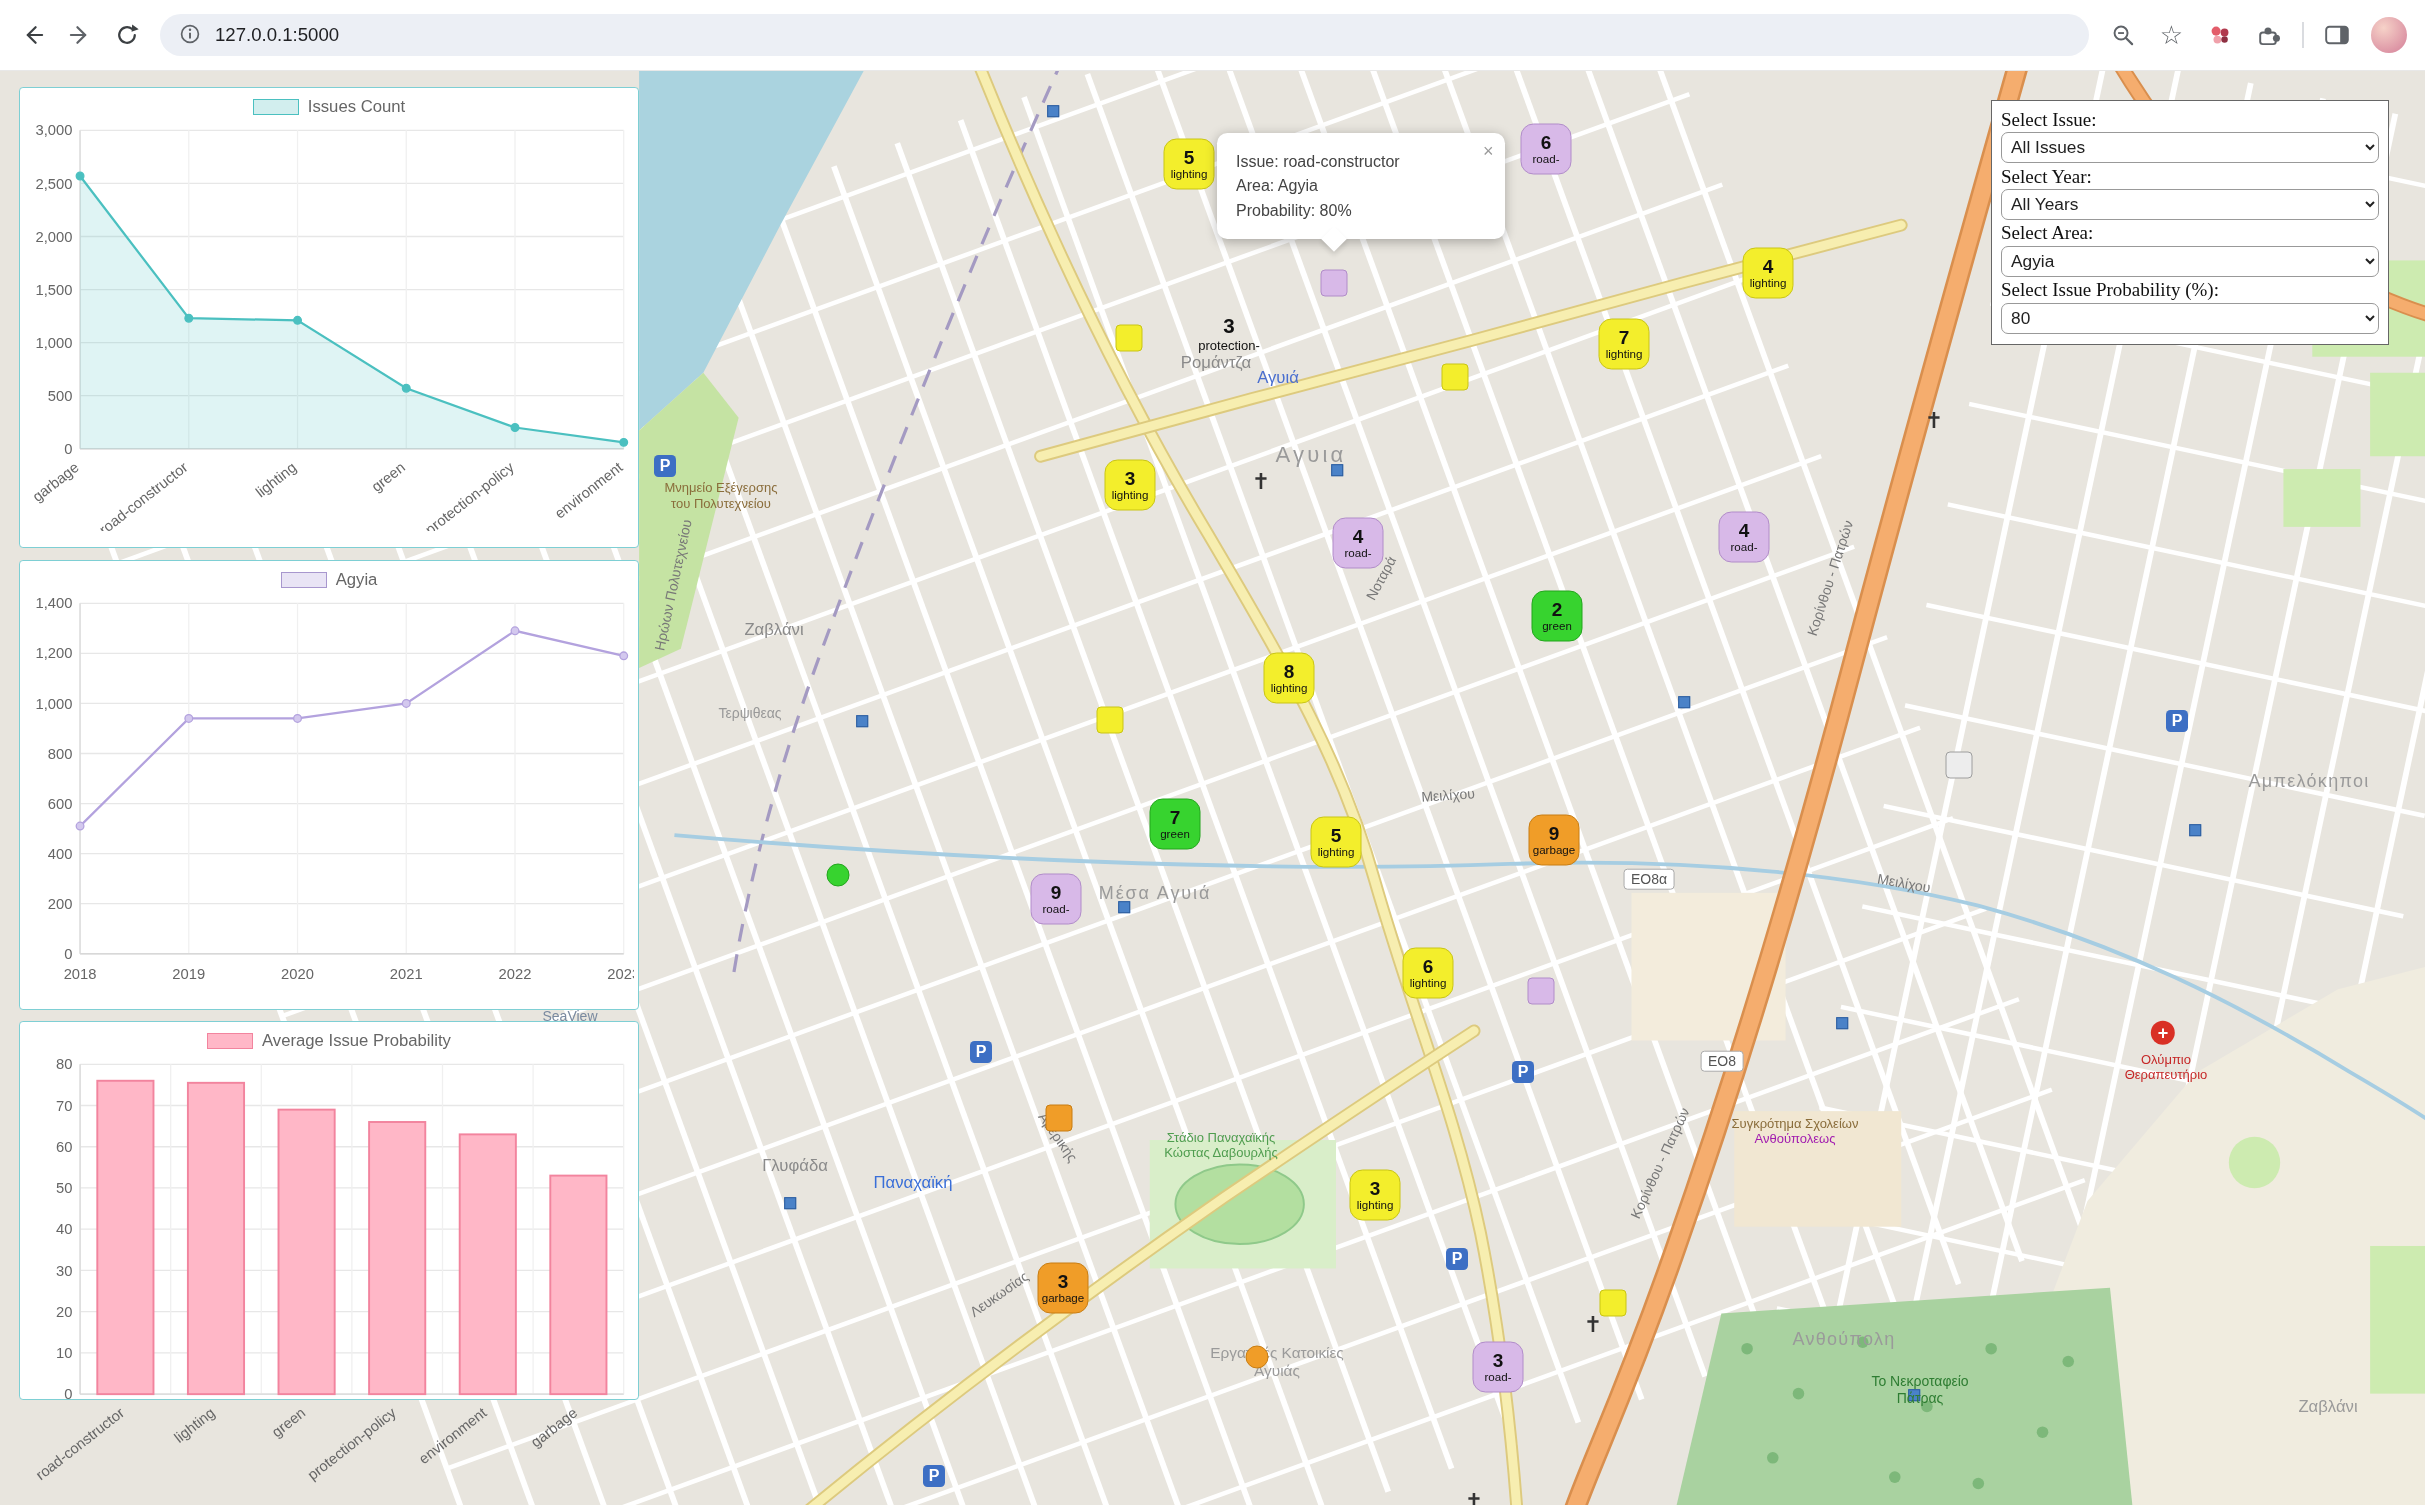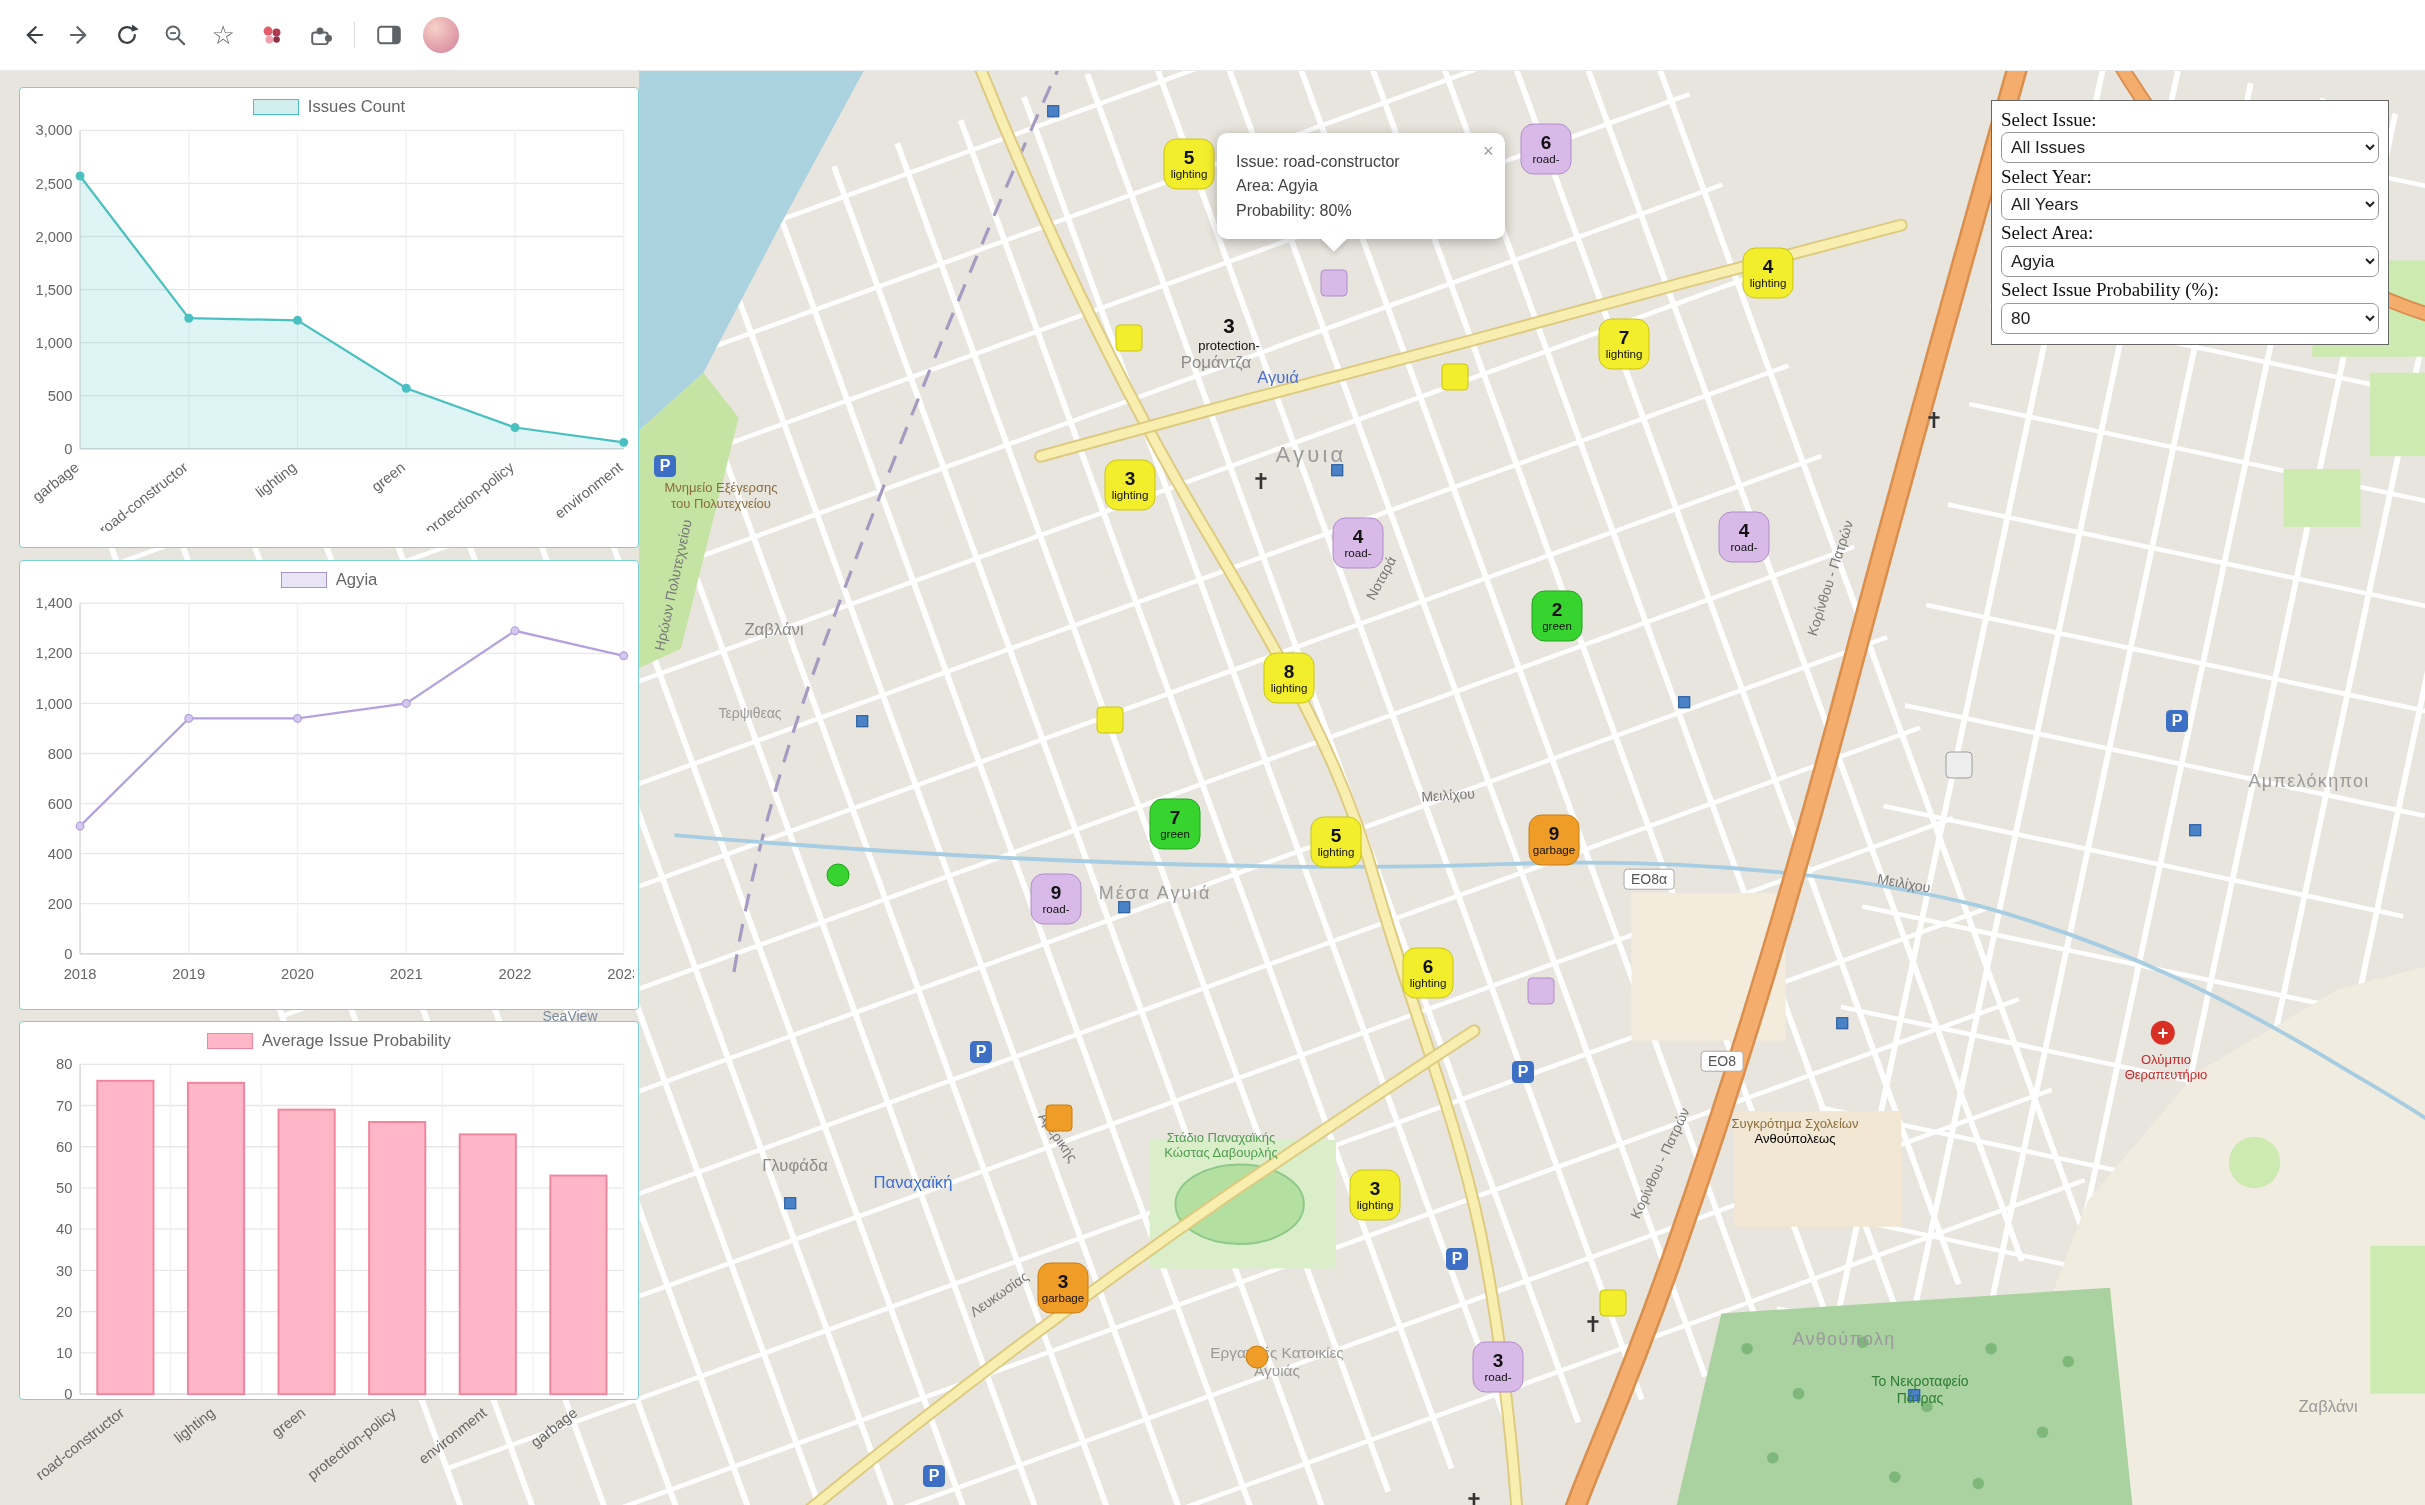--- a/index.html
+++ b/index.html
@@ -73,20 +73,30 @@
         <line x1="6" y1="20" x2="28" y2="20" stroke="#5f6368" stroke-width="3.4" stroke-linecap="round"></line>
       </svg>
   </span>
   <span class="nav-ico">
     <svg width="26" height="26" viewBox="0 0 40 40">
         <path d="M32 20 a12 12 0 1 1 -4.2 -9.2" fill="none" stroke="#3c4043" stroke-width="3.4" stroke-linecap="round"></path>
         <polygon points="28,4 38,11 27,15" fill="#3c4043"></polygon>
       </svg>
   </span>
 
+  <div id="urlbar">
+    <span>
+      <svg width="22" height="22" viewBox="0 0 34 34">
+          <circle cx="17" cy="17" r="13" fill="none" stroke="#5f6368" stroke-width="2.6"></circle>
+          <line x1="17" y1="15" x2="17" y2="24" stroke="#5f6368" stroke-width="3"></line>
+          <circle cx="17" cy="10.5" r="1.9" fill="#5f6368"></circle>
+        </svg>
+    </span>
+    <span class="url-text">127.0.0.1:5000</span>
+  </div>
 
   <span class="right-ico">
     <svg width="26" height="26" viewBox="0 0 40 40">
         <circle cx="17" cy="17" r="10" fill="none" stroke="#5f6368" stroke-width="3"></circle>
         <line x1="24.5" y1="24.5" x2="34" y2="34" stroke="#5f6368" stroke-width="3.4" stroke-linecap="round"></line>
         <line x1="12.5" y1="17" x2="21.5" y2="17" stroke="#5f6368" stroke-width="2.8"></line>
       </svg>
   </span>
   <span class="right-ico star">☆</span>
   <span class="right-ico">
@@ -279,21 +289,21 @@
         <div class="maplabel" style="left: 1920px; top: 1327px; font-size: 14px; color: rgb(46, 125, 50); text-align: right;">Πάτρας</div>
         <div class="maplabel" style="left: 2166px; top: 988px; font-size: 13px; color: rgb(198, 40, 40);">Ολύμπιο</div>
         <div class="maplabel" style="left: 2166px; top: 1003px; font-size: 13px; color: rgb(198, 40, 40);">Θεραπευτήριο</div>
         <div class="maplabel" style="left: 721px; top: 416px; font-size: 13px; color: rgb(138, 109, 59);">Μνημείο Εξέγερσης</div>
         <div class="maplabel" style="left: 721px; top: 432px; font-size: 13px; color: rgb(138, 109, 59);">του Πολυτεχνείου</div>
         <div class="maplabel" style="left: 1277px; top: 1282px; font-size: 15.4px; color: rgb(154, 154, 154);">Εργατικές Κατοικίες</div>
         <div class="maplabel" style="left: 1277px; top: 1300px; font-size: 15.4px; color: rgb(154, 154, 154);">Αγυιάς</div>
         <div class="maplabel" style="left: 1221px; top: 1066px; font-size: 13px; color: rgb(79, 157, 79);">Στάδιο Παναχαϊκής</div>
         <div class="maplabel" style="left: 1221px; top: 1081px; font-size: 13px; color: rgb(79, 157, 79);">Κώστας Δαβουρλής</div>
         <div class="maplabel" style="left: 1795px; top: 1052px; font-size: 13px; color: rgb(138, 109, 59);">Συγκρότημα Σχολείων</div>
-        <div class="maplabel" style="left: 1795px; top: 1067px; font-size: 13px; color: #000000;">Ανθούπολεως</div>
+        <div class="maplabel" style="left: 1795px; top: 1067px; font-size: 13px; color: #a21caf;">Ανθούπολεως</div>
         <div class="maplabel" style="left: 570px; top: 945px; font-size: 14px; color: rgb(122, 138, 160);">SeaView</div>
         <div class="maplabel" style="left: 1830px; top: 507px; font-size: 14px; color: rgb(119, 119, 119); transform: translate(-50%, -50%) rotate(-72deg);">Κορίνθου - Πατρών</div>
         <div class="maplabel" style="left: 1660px; top: 1092px; font-size: 14px; color: rgb(119, 119, 119); transform: translate(-50%, -50%) rotate(-65deg);">Κορίνθου - Πατρών</div>
         <div class="maplabel" style="left: 673px; top: 514px; font-size: 14px; color: rgb(119, 119, 119); transform: translate(-50%, -50%) rotate(-78deg);">Ηρώων Πολυτεχνείου</div>
         <div class="maplabel" style="left: 1381px; top: 507px; font-size: 14px; color: rgb(119, 119, 119); transform: translate(-50%, -50%) rotate(-62deg);">Νοταρά</div>
         <div class="maplabel" style="left: 1448px; top: 724px; font-size: 14px; color: rgb(119, 119, 119); transform: translate(-50%, -50%) rotate(-4deg);">Μειλίχου</div>
         <div class="maplabel" style="left: 1904px; top: 812px; font-size: 14px; color: rgb(119, 119, 119); transform: translate(-50%, -50%) rotate(10deg);">Μειλίχου</div>
         <div class="maplabel" style="left: 1058px; top: 1066px; font-size: 14px; color: rgb(119, 119, 119); transform: translate(-50%, -50%) rotate(55deg);">Αμερικής</div>
         <div class="maplabel" style="left: 999px; top: 1223px; font-size: 14px; color: rgb(119, 119, 119); transform: translate(-50%, -50%) rotate(-35deg);">Λευκωσίας</div>
         <div class="maplabel" style="left: 2153px; top: 135px; font-size: 14px; color: rgb(119, 119, 119); transform: translate(-50%, -50%) rotate(82deg);">Πανεπιστημίου</div>

